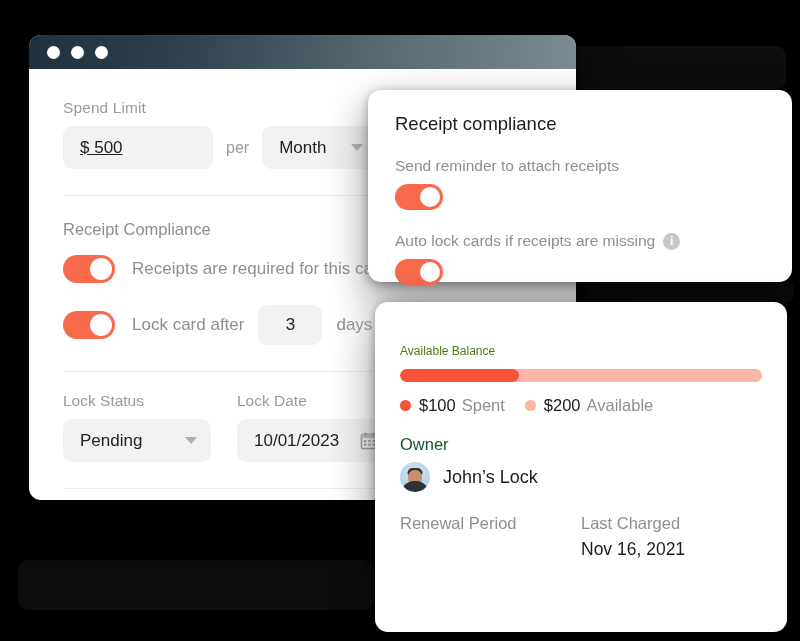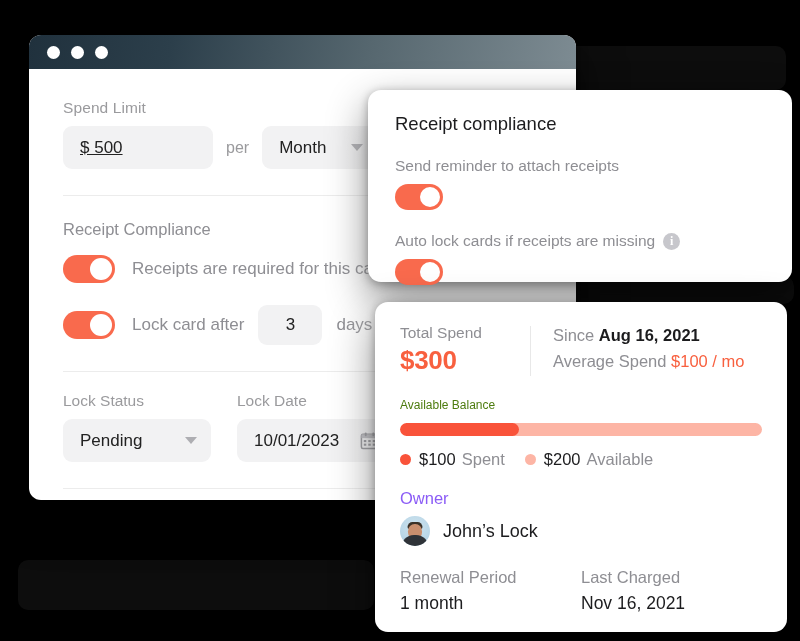--- a/index.html
+++ b/index.html
@@ -130,21 +130,21 @@
   #balance-label { font-size: 12px; color:#4d7c0f; margin-top: 20px; }
   #progress-track {
     height: 13px; border-radius: 7px; background:#fdb5a5; margin-top: 11px; overflow:hidden;
   }
   #progress-fill { height:100%; background:#f9533a; border-radius: 7px; width: 33%; }
   #legend { display:flex; align-items:center; margin-top: 14px; font-size: 16.5px; }
   .lg-dot { width:11px;height:11px;border-radius:50%; margin-right:8px; }
   .lg-amt { color:#1c1c1e; margin-right:6px; }
   .lg-word { color:#8e8e93; margin-right:20px; }
 
-  #owner-label { font-size:16.5px; color:#8b5cf6; margin-top: 20px; }
+  #owner-label { font-size:16.5px; color:#14532d; margin-top: 20px; }
   #owner-row { display:flex; align-items:center; margin-top: 8px; }
   #avatar {
     width:30px;height:30px;border-radius:50%;
     background: radial-gradient(circle at 50% 35%, #cfe4ef 0%, #bcd8e8 55%, #a8cadd 100%);
     overflow:hidden; position:relative; flex:0 0 auto;
   }
   #avatar .face { position:absolute; left:50%; top:26%; transform:translateX(-50%);
     width:14px;height:15px;border-radius:48% 48% 44% 44%; background:#c98f6e; }
   #avatar .hair { position:absolute; left:50%; top:19%; transform:translateX(-50%);
     width:15px;height:7px;border-radius:8px 8px 3px 3px; background:#3b3228; }
@@ -265,35 +265,20 @@
       <span>Auto lock cards if receipts are missing</span>
       <span class="info-icon">i</span>
     </div>
     <div class="toggle sm">
         <span class="knob"></span>
       </div>
   </div>
 
   <div id="spend-card">
 
-    <div id="summary-top">
-      <div id="total-spend-block">
-        <div class="sm-label">Total Spend</div>
-        <div id="total-spend-value">$300</div>
-      </div>
-      <div class="vdiv"></div>
-      <div id="summary-right">
-        <div class="sr-line">
-          <span>Since </span><b>Aug 16, 2021</b>
-        </div>
-        <div class="sr-line">
-          <span>Average Spend </span><span class="accent">$100 / mo</span>
-        </div>
-      </div>
-    </div>
 
     <div id="balance-label">Available Balance</div>
     <div id="progress-track">
       <div id="progress-fill" style="width: 33%;"></div>
     </div>
 
     <div id="legend">
       <span class="lg-dot" style="background:#f9533a"></span>
       <span class="lg-amt">$100</span>
       <span class="lg-word">Spent</span>
@@ -308,21 +293,20 @@
         <span class="hair"></span>
         <span class="face"></span>
         <span class="body"></span>
       </div>
       <div id="owner-name">John’s Lock</div>
     </div>
 
     <div id="bottom-meta">
       <div class="meta-col">
         <div class="meta-label">Renewal Period</div>
-        <div class="meta-value">1 month</div>
       </div>
       <div class="meta-col">
         <div class="meta-label">Last Charged</div>
         <div class="meta-value">Nov 16, 2021</div>
       </div>
     </div>
 
   </div>
 
 </div>

